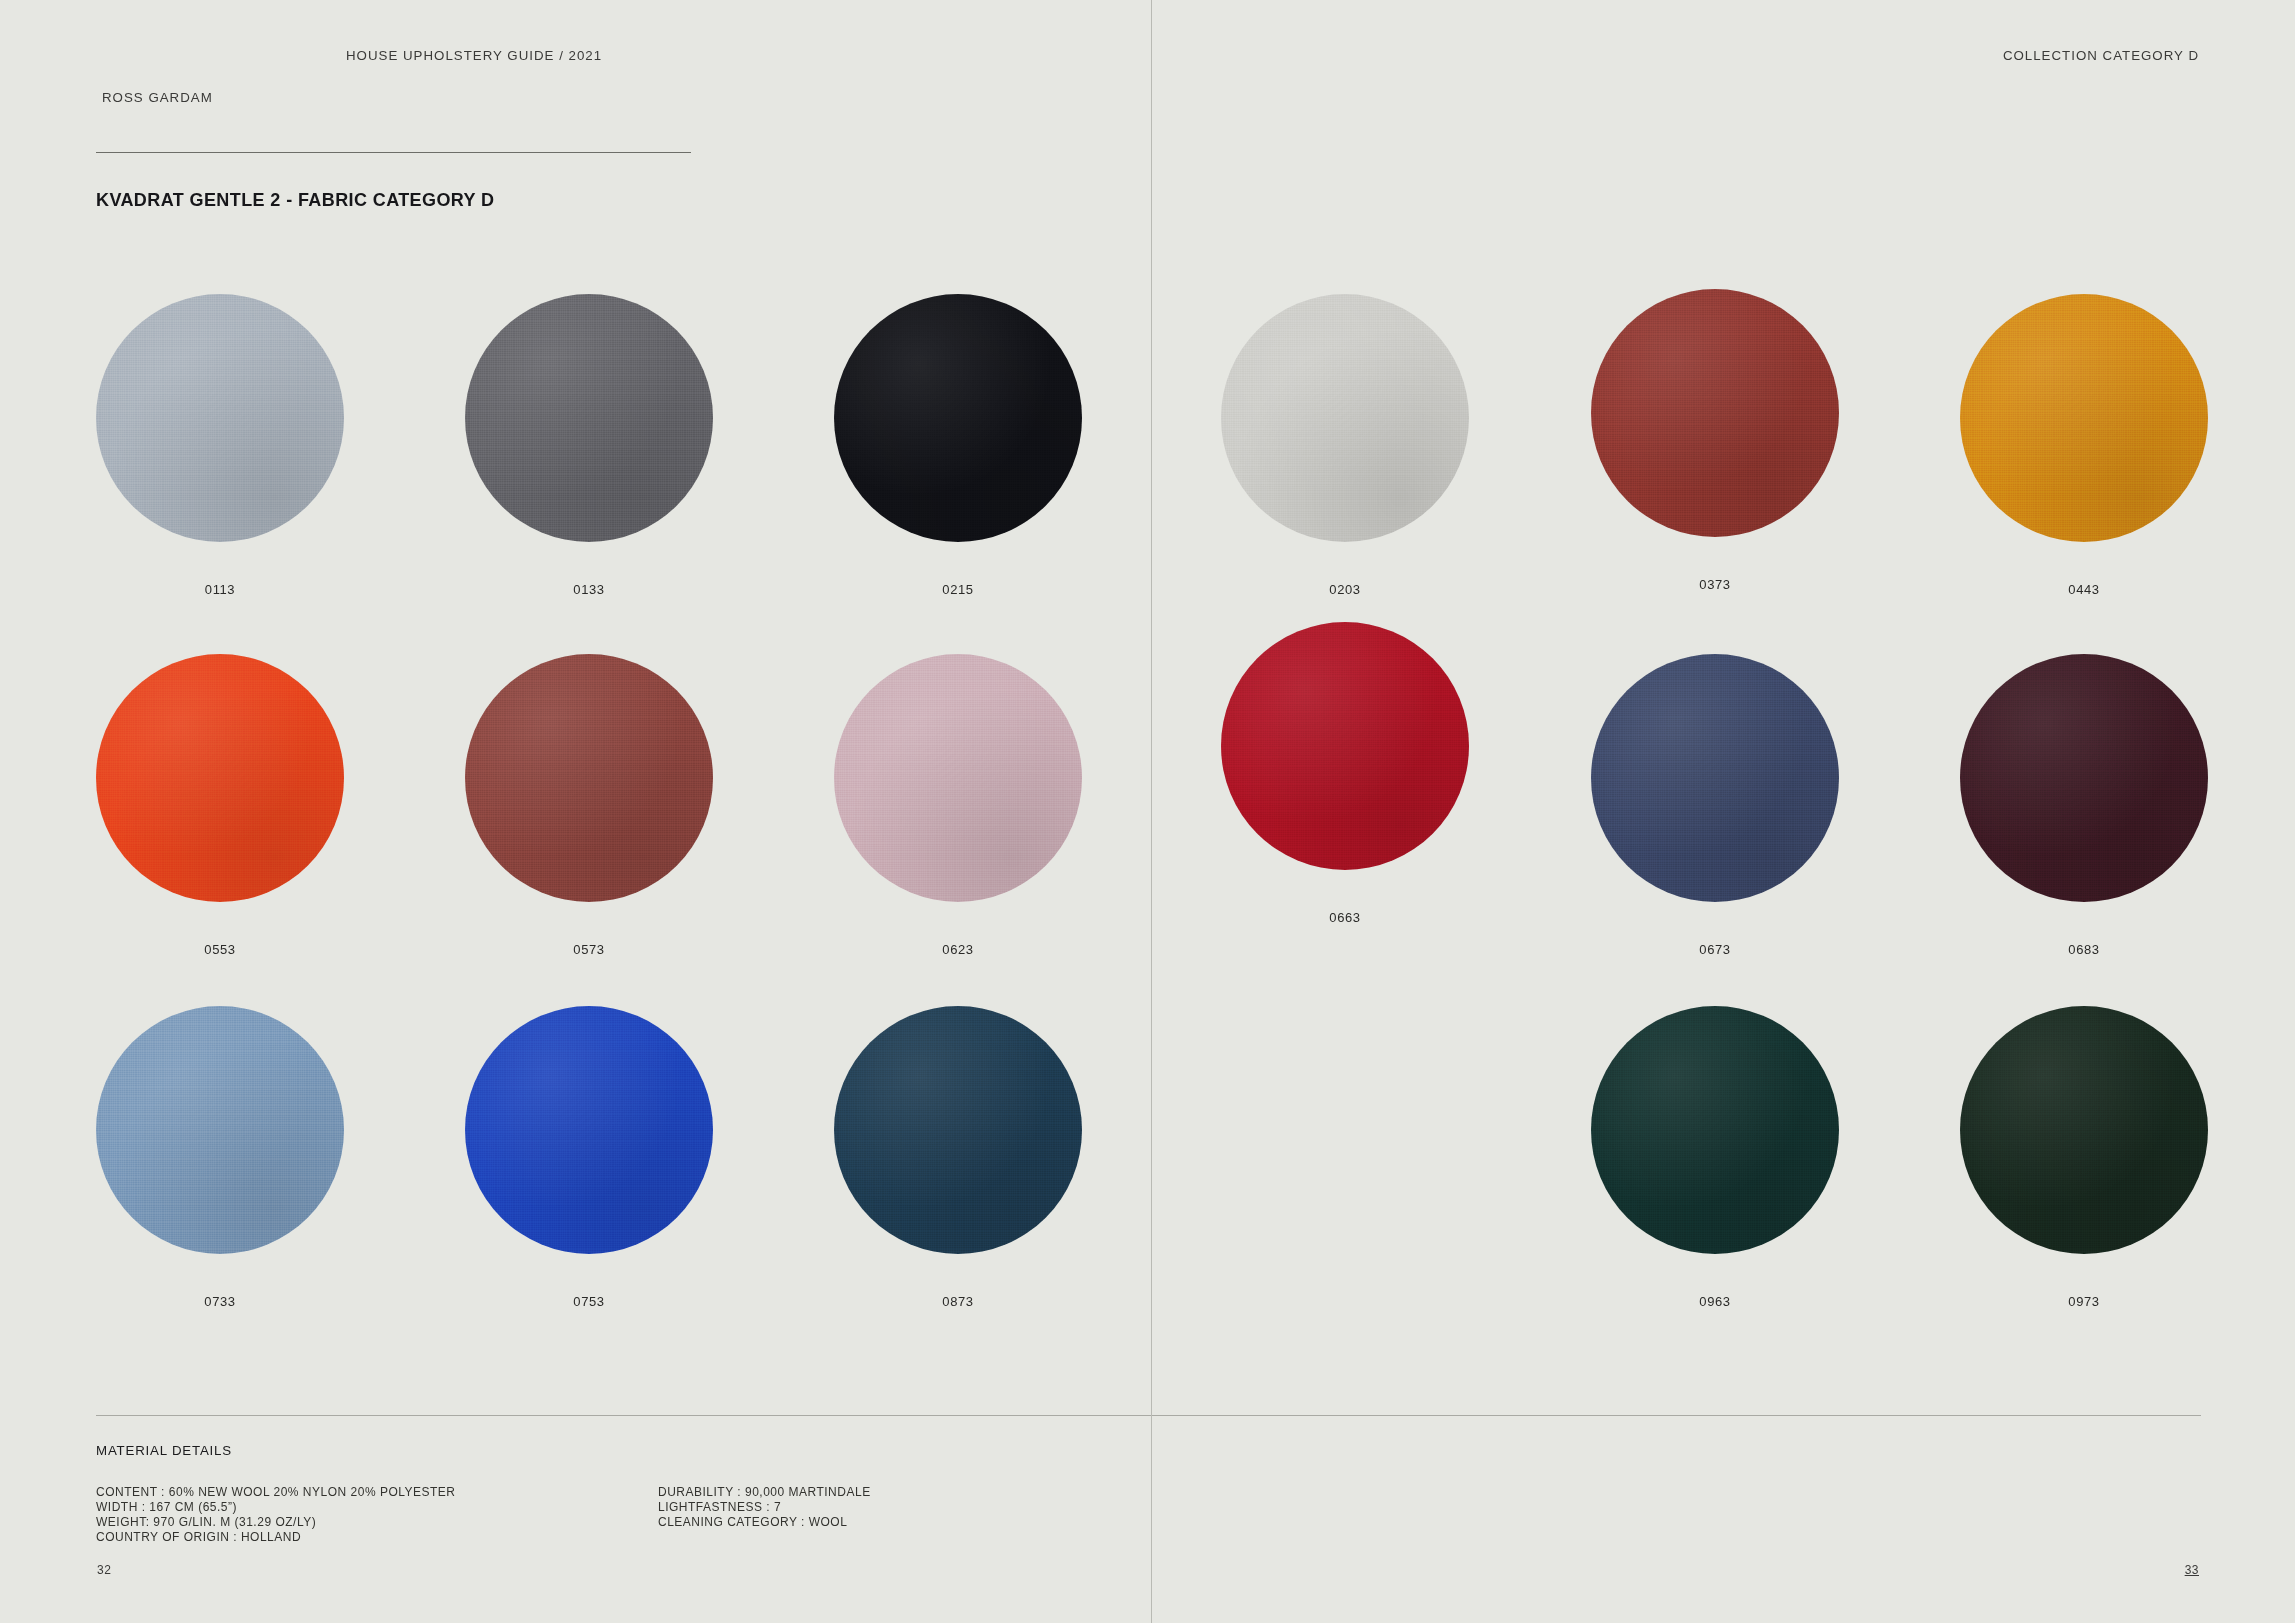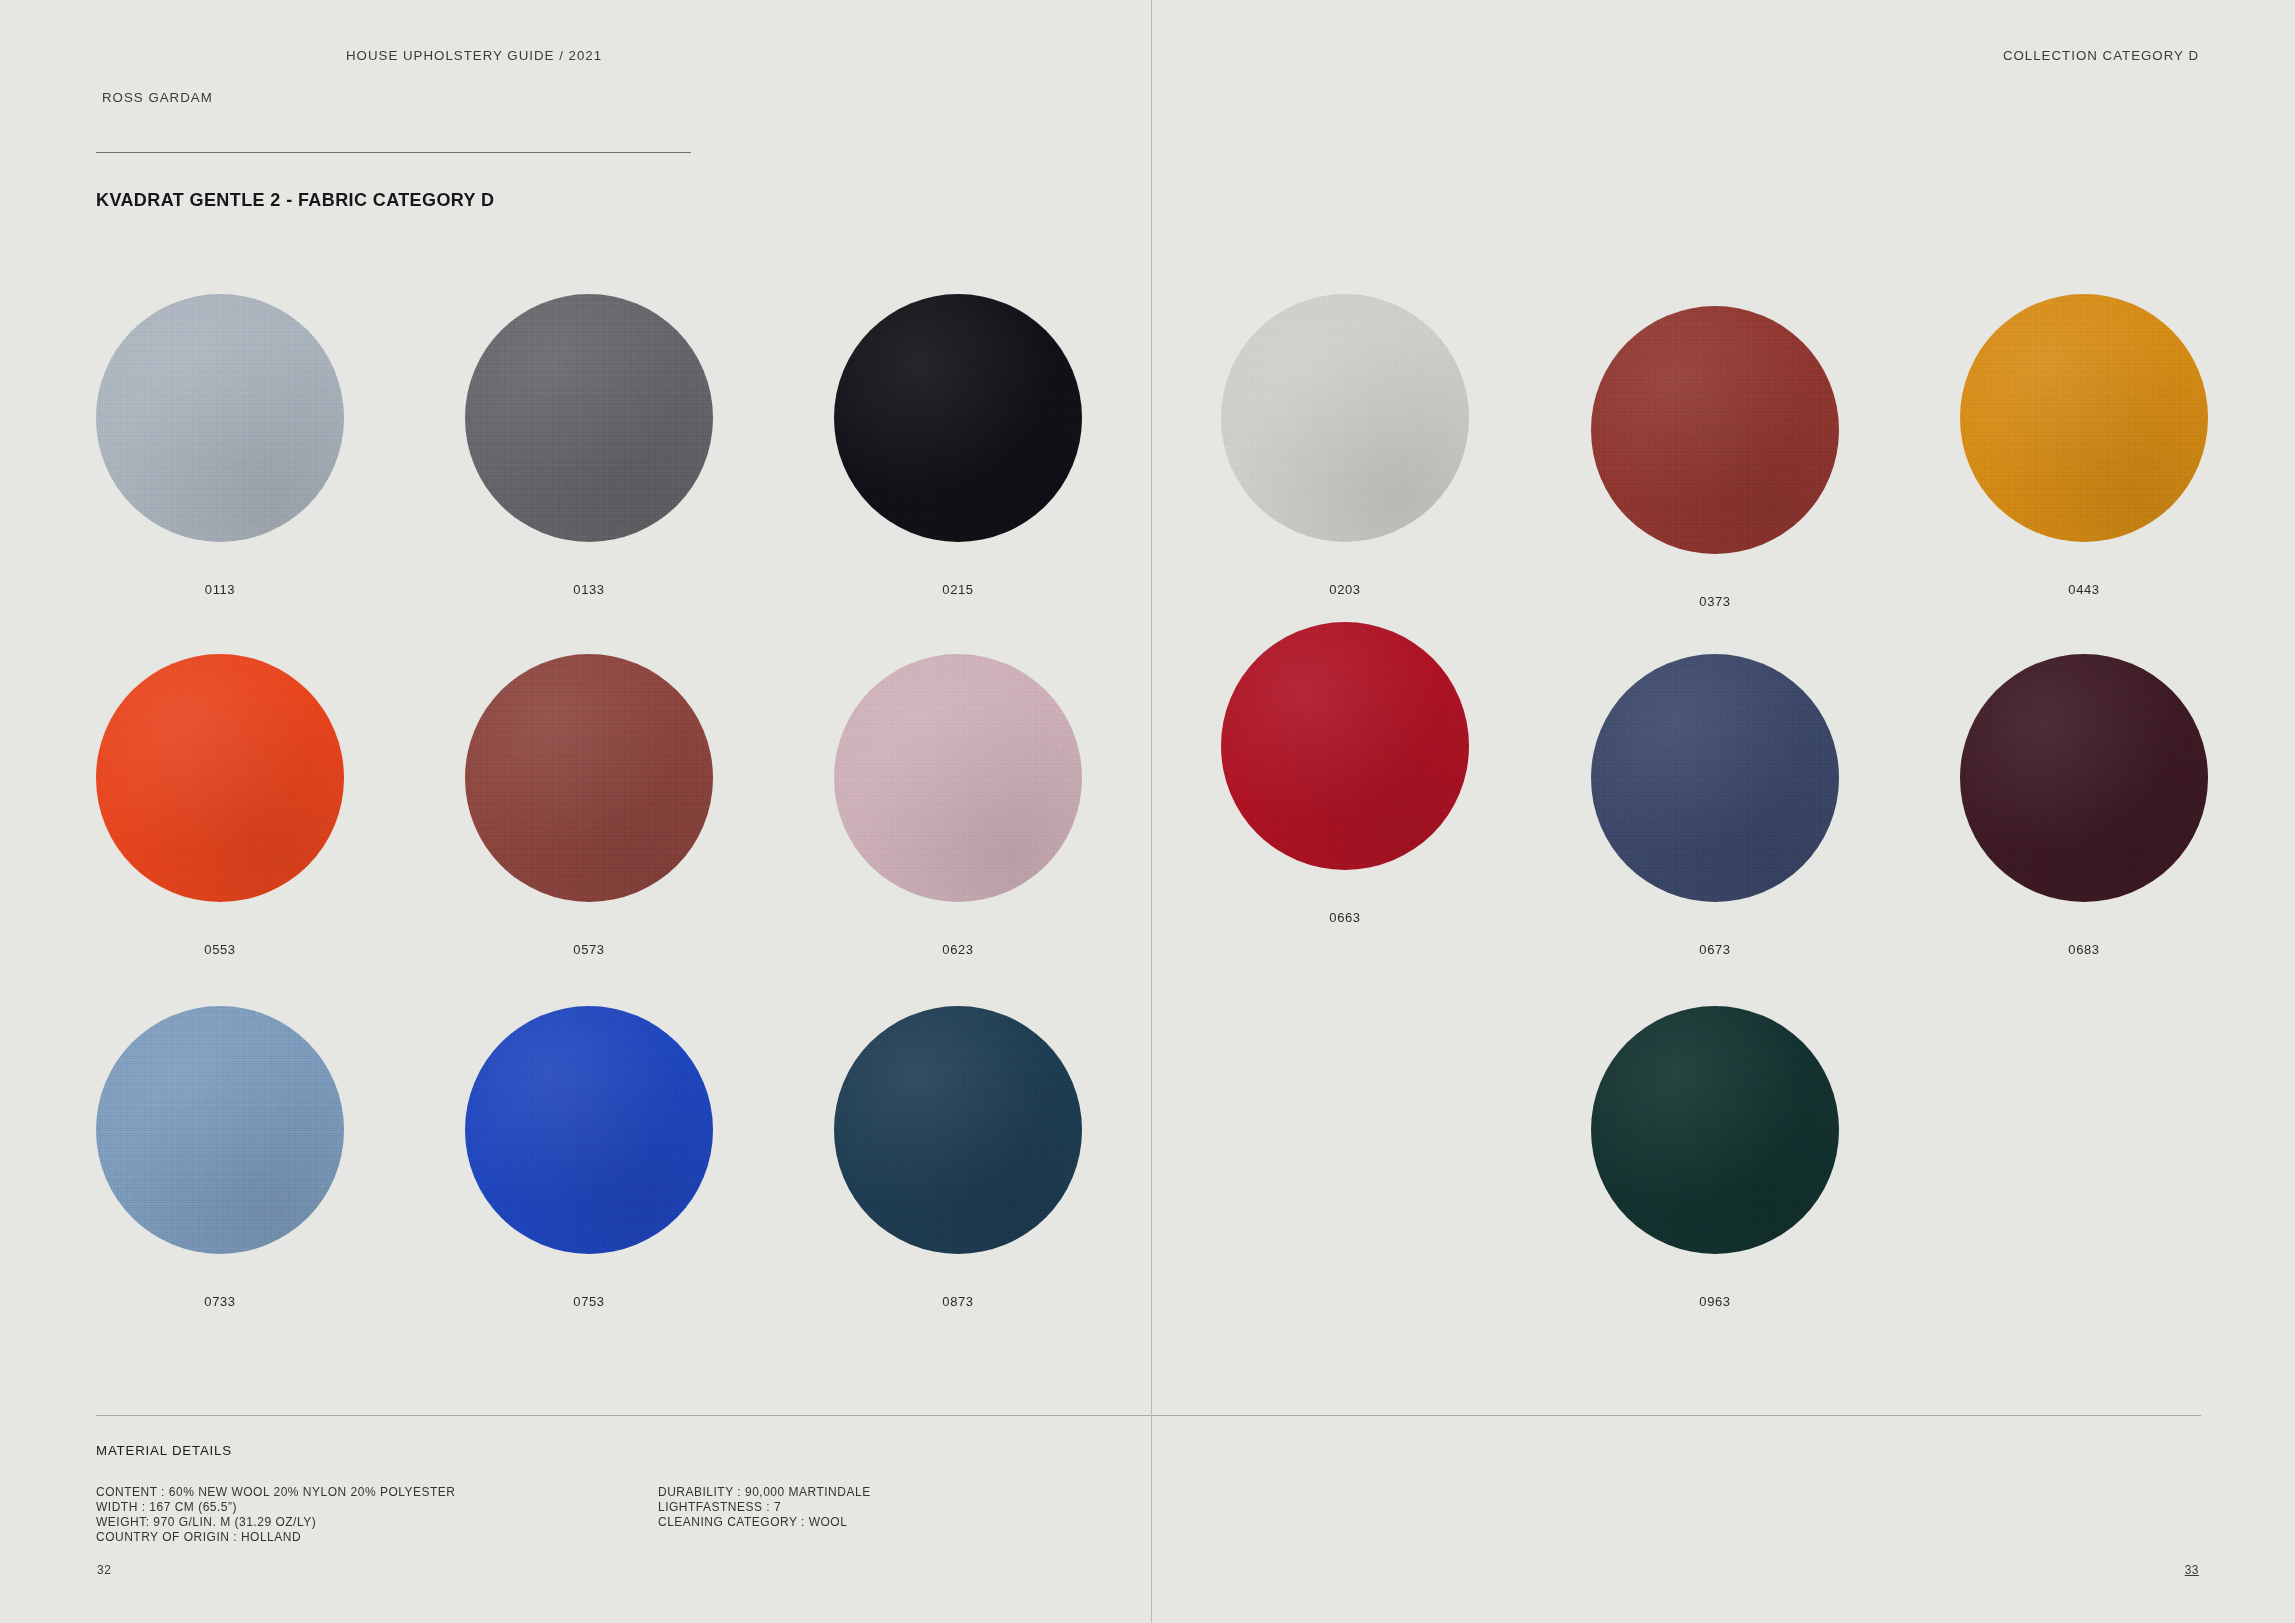--- a/index.html
+++ b/index.html
@@ -200,21 +200,21 @@
         <div class="swatch-label">0133</div>
       </div>
       <div class="swatch" style="left: 834px; top: 294px;">
         <div class="disc" style="background: rgb(17, 18, 23);"></div>
         <div class="swatch-label">0215</div>
       </div>
       <div class="swatch" style="left: 1221px; top: 294px;">
         <div class="disc" style="background: rgb(205, 205, 201);"></div>
         <div class="swatch-label">0203</div>
       </div>
-      <div class="swatch" style="left: 1591px; top: 306px;">
+      <div class="swatch" style="left: 1591px; top: 289px;">
         <div class="disc" style="background: rgb(143, 54, 48);"></div>
         <div class="swatch-label">0373</div>
       </div>
       <div class="swatch" style="left: 1960px; top: 294px;">
         <div class="disc" style="background: rgb(213, 138, 21);"></div>
         <div class="swatch-label">0443</div>
       </div>
       <div class="swatch" style="left: 96px; top: 654px;">
         <div class="disc" style="background: rgb(232, 68, 29);"></div>
         <div class="swatch-label">0553</div>
@@ -247,20 +247,24 @@
         <div class="disc" style="background: rgb(31, 69, 189);"></div>
         <div class="swatch-label">0753</div>
       </div>
       <div class="swatch" style="left: 834px; top: 1006px;">
         <div class="disc" style="background: rgb(30, 60, 82);"></div>
         <div class="swatch-label">0873</div>
       </div>
       <div class="swatch" style="left: 1591px; top: 1006px;">
         <div class="disc" style="background: rgb(19, 50, 47);"></div>
         <div class="swatch-label">0963</div>
+      </div>
+      <div class="swatch" style="left: 1960px; top: 1006px;">
+        <div class="disc" style="background: rgb(24, 41, 31);"></div>
+        <div class="swatch-label">0973</div>
       </div>
     </div>
 
   <div class="footer-rule left"></div>
   <div class="footer-rule right"></div>
 
   <div class="footer-heading">MATERIAL DETAILS</div>
 
   <div class="footer-col fc-specs">CONTENT : 60% NEW WOOL 20% NYLON 20% POLYESTER
 WIDTH : 167 CM (65.5”)

